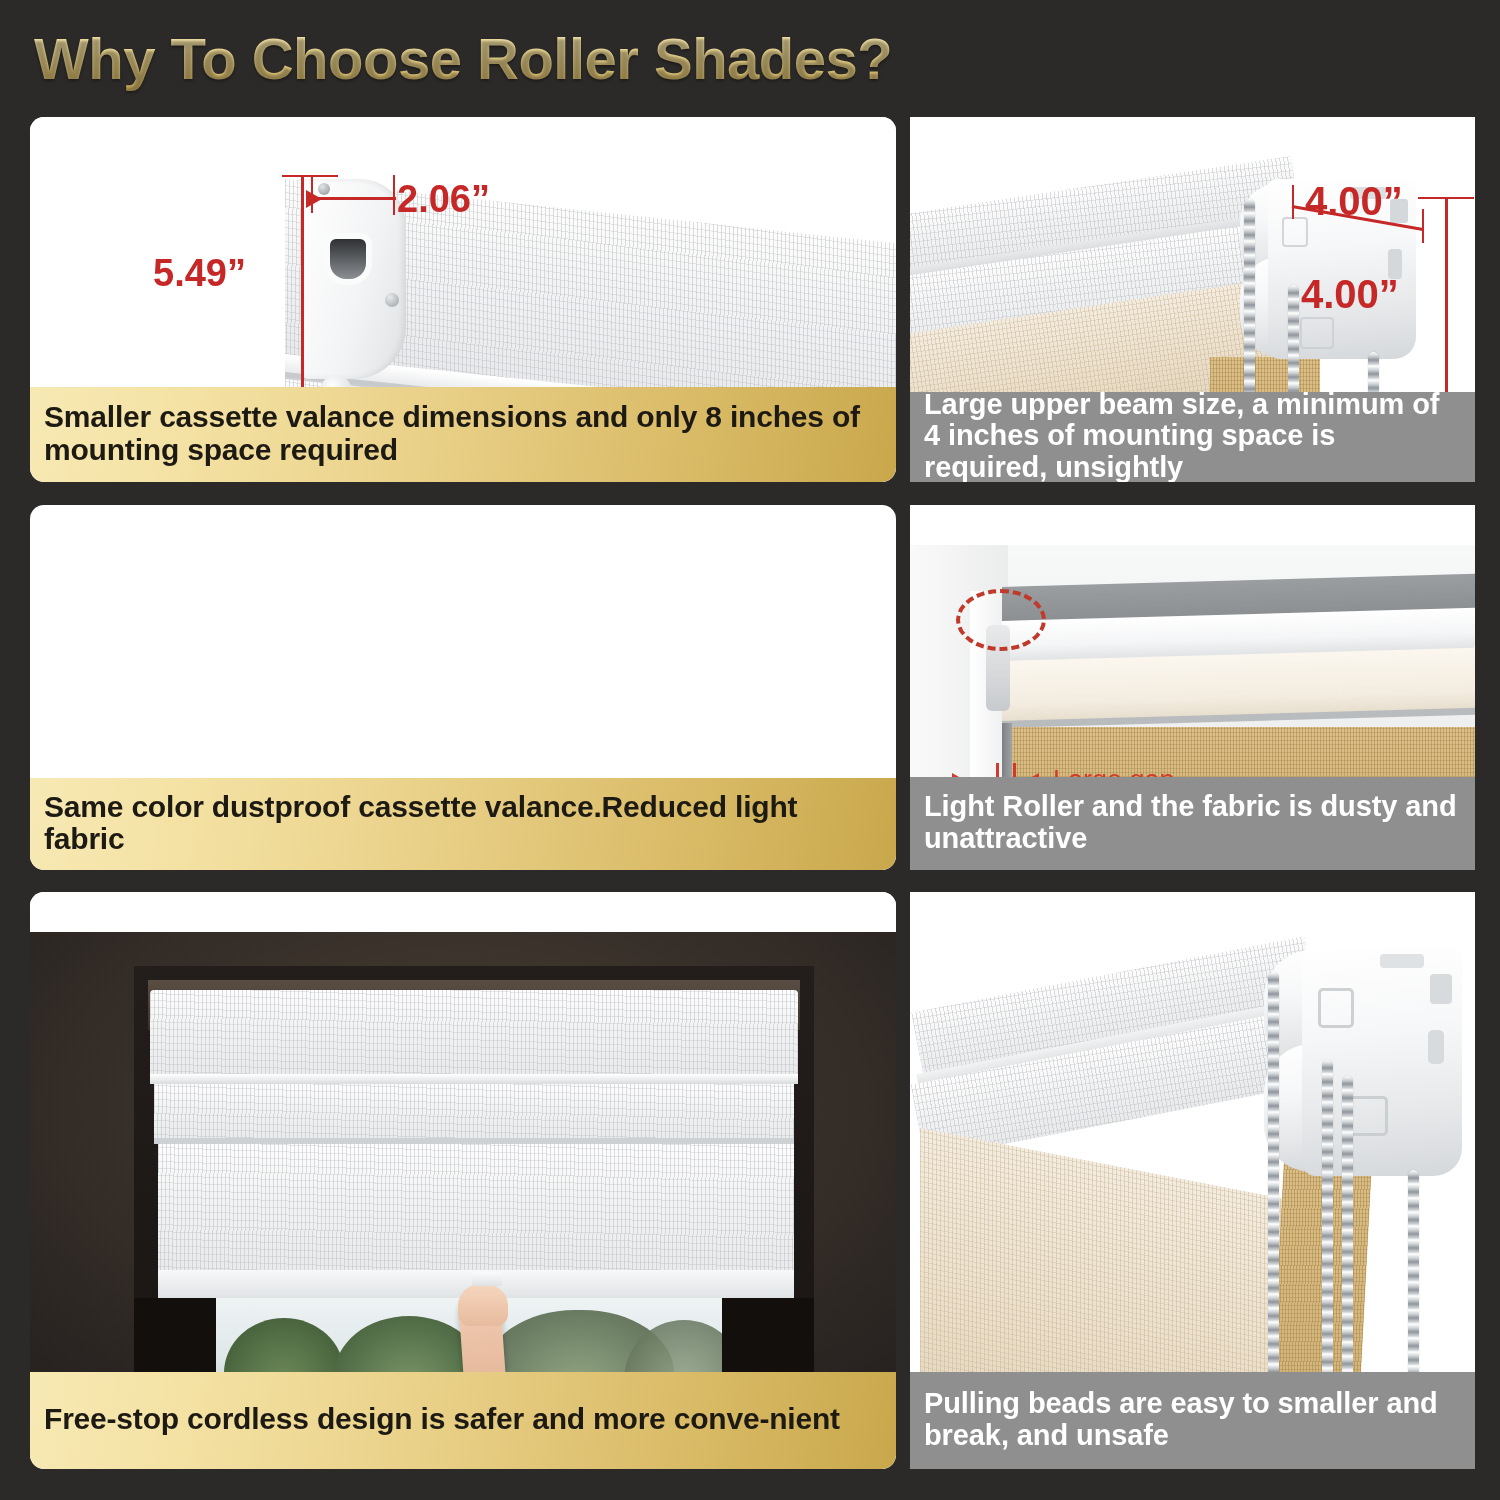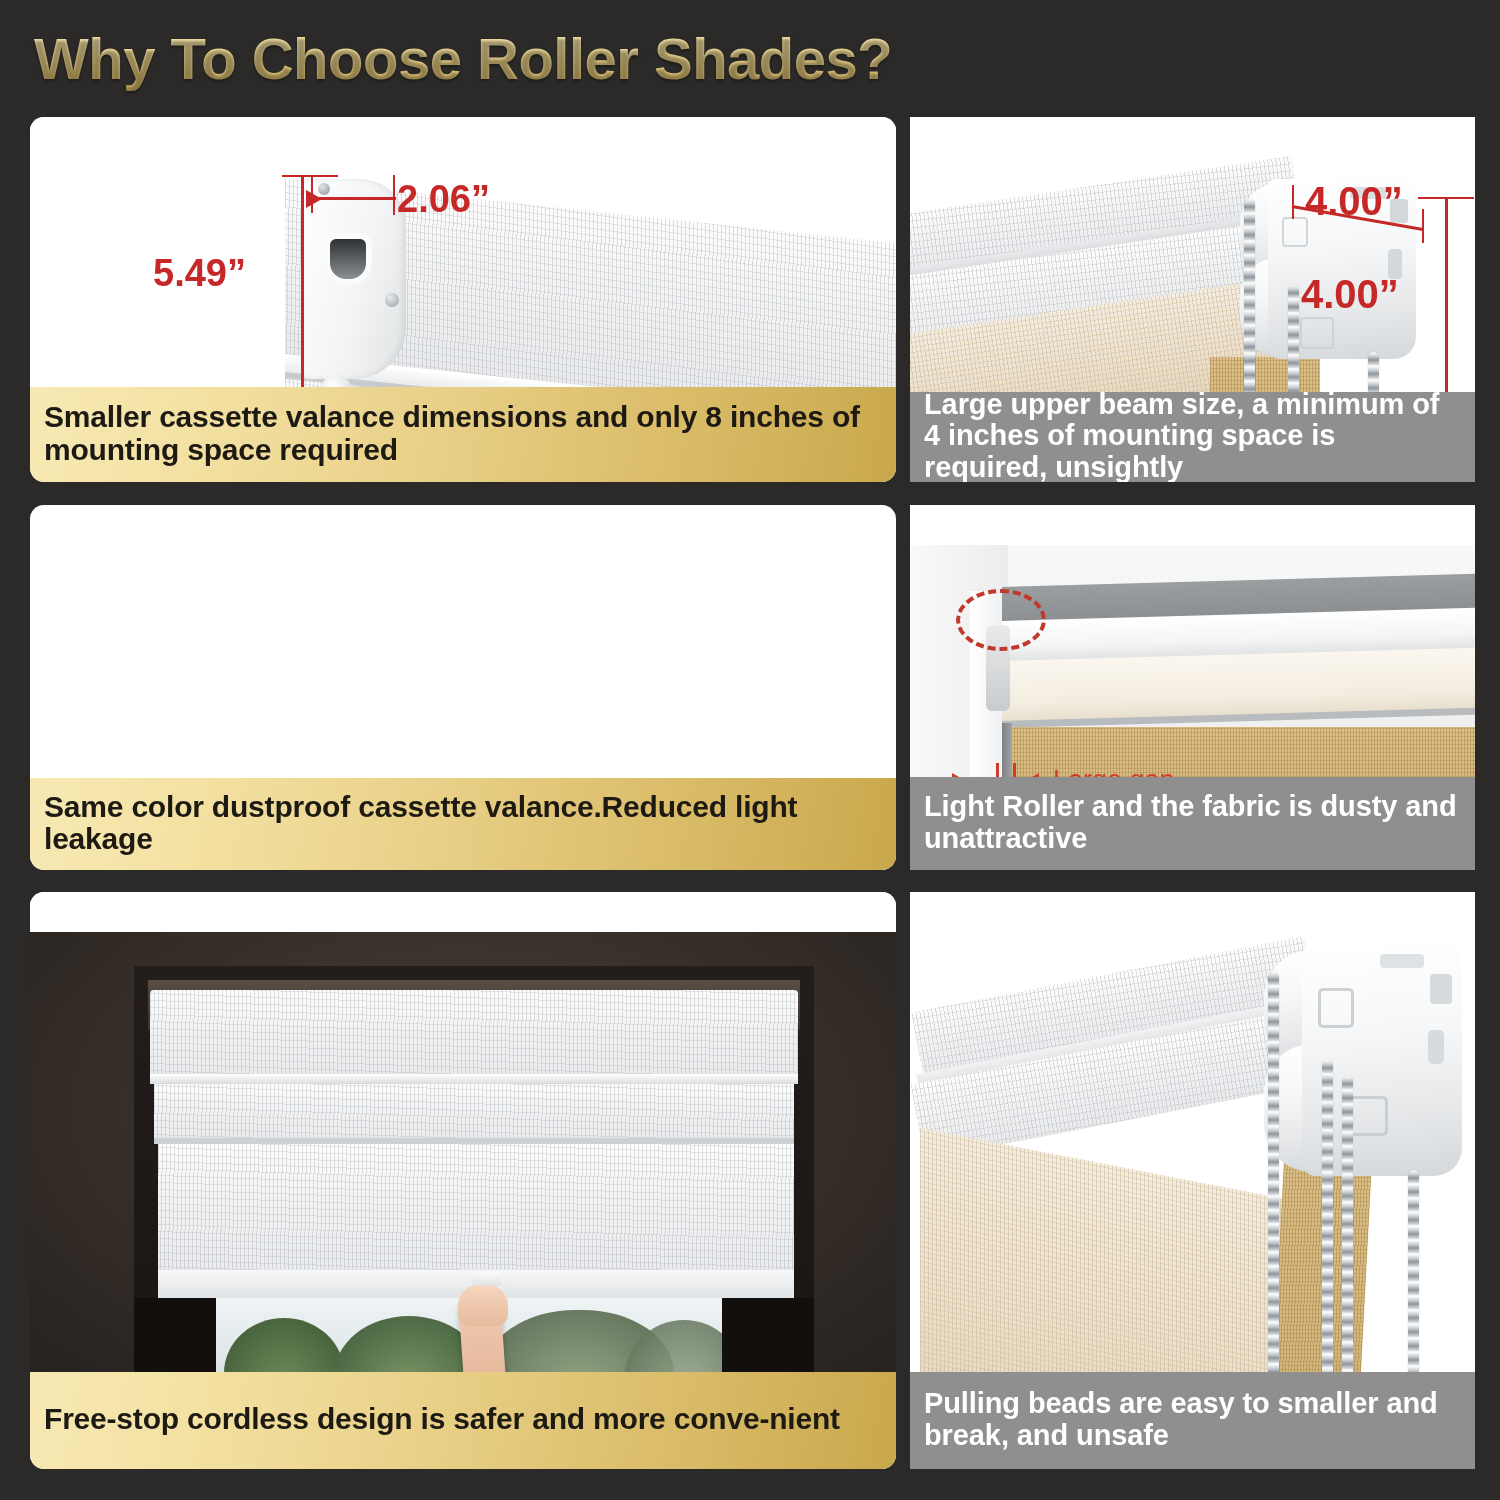--- a/index.html
+++ b/index.html
@@ -282,21 +282,21 @@
         <div class="dim" style="left:391px; top:115px; font-size:40px;">4.00”</div>
       </div>
     </div>
     <div class="caption grey" style="height:90px;">
       <span>Large upper beam size, a minimum of 4 inches of mounting space is required, unsightly</span>
     </div>
   </div>
 
   <div class="panel good" style="left:30px; top:505px; width:866px; height:365px;">
     <div class="caption gold" style="height:92px;">
-      <span>Same color dustproof cassette valance.Reduced light leakage</span>
+      <span>Same color dustproof cassette valance.Reduced light fabric</span>
     </div>
   </div>
 
   <div class="panel bad" style="left:910px; top:505px; width:565px; height:365px;">
     <div class="photo" style="height:272px;">
       <div class="art">
         <div style="position:absolute; inset:0; background:linear-gradient(180deg,#f7f8f8,#ededee);"></div>
 
         <div style="position:absolute; left:0; top:0; width:98px; height:272px;
                     background:linear-gradient(90deg,#fafafa,#ebecec);"></div>

